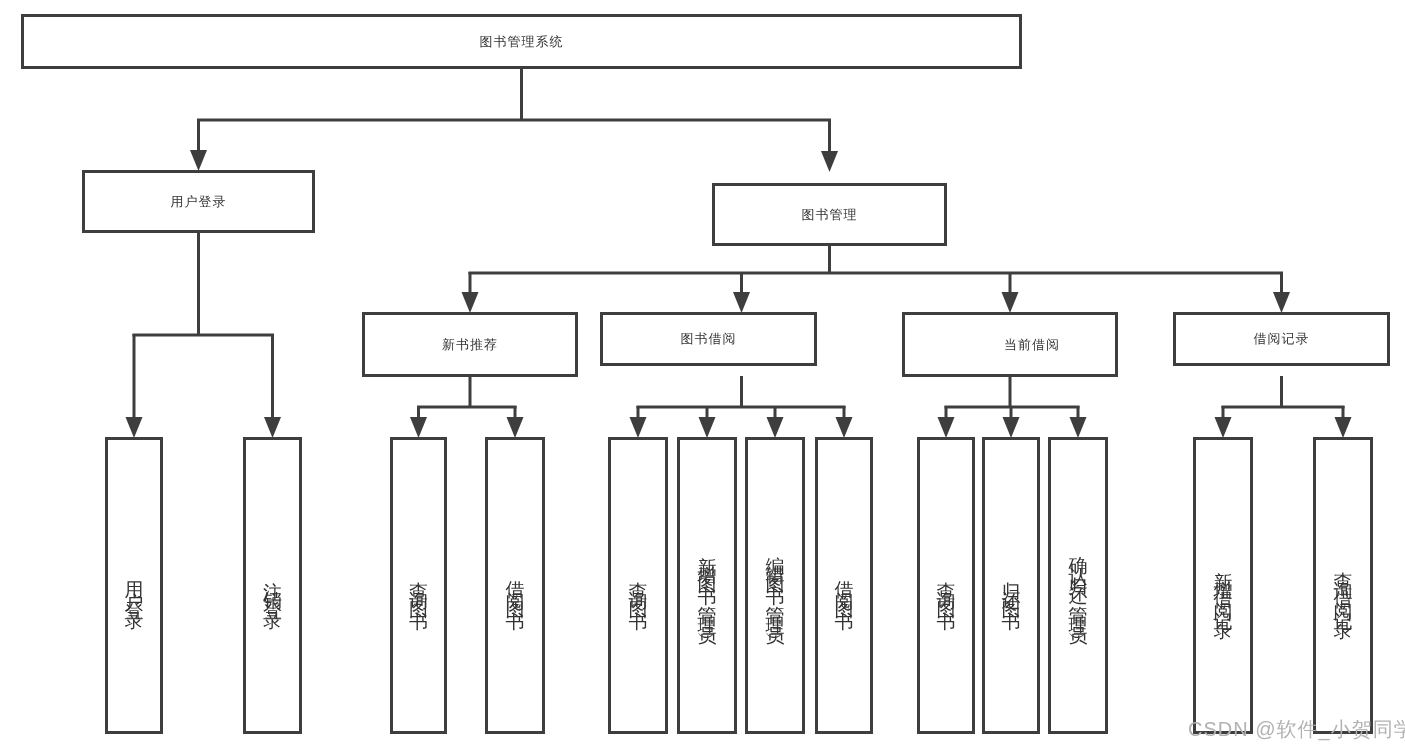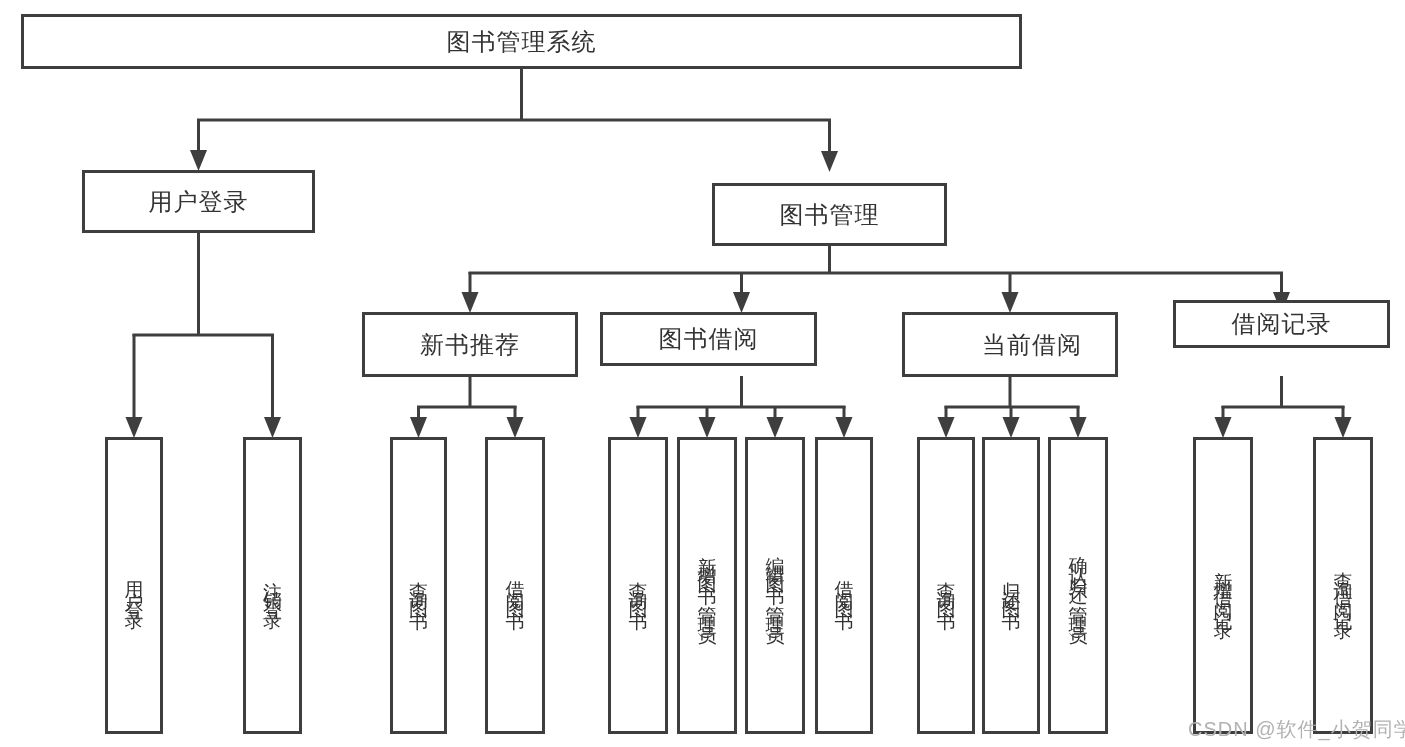--- a/index.html
+++ b/index.html
@@ -20,21 +20,21 @@
     box-sizing:border-box;
     border:3px solid var(--line);
     background:#ffffff;
     display:flex;
     align-items:center;
     justify-content:center;
     color:var(--text);
     z-index:2;
   }
   .hbox{
-    font-size:24px;
+    font-size:13px;
     letter-spacing:1px;
     white-space:nowrap;
   }
   .vbox .vtxt{
     writing-mode:vertical-rl;
     text-orientation:mixed;
     font-size:19px;
     line-height:1.25;
     letter-spacing:10px;
   }
@@ -127,21 +127,21 @@
 
   <div class="box hbox" style="left:362px;top:312px;width:216px;height:65px;">
     <span>新书推荐</span>
   </div>
   <div class="box hbox" style="left:600px;top:312px;width:217px;height:54px;">
     <span>图书借阅</span>
   </div>
   <div class="box hbox" style="left:902px;top:312px;width:216px;height:65px;padding-left:44px;">
     <span>当前借阅</span>
   </div>
-  <div class="box hbox" style="left:1173px;top:300px;width:217px;height:48px;">
+  <div class="box hbox" style="left:1173px;top:312px;width:217px;height:54px;">
     <span>借阅记录</span>
   </div>
 
   <div class="box vbox" style="left:105px;top:437px;width:58px;height:297px;">
     <span class="vtxt">用户登录</span>
   </div>
   <div class="box vbox" style="left:243px;top:437px;width:59px;height:297px;">
     <span class="vtxt">注销登录</span>
   </div>
 

